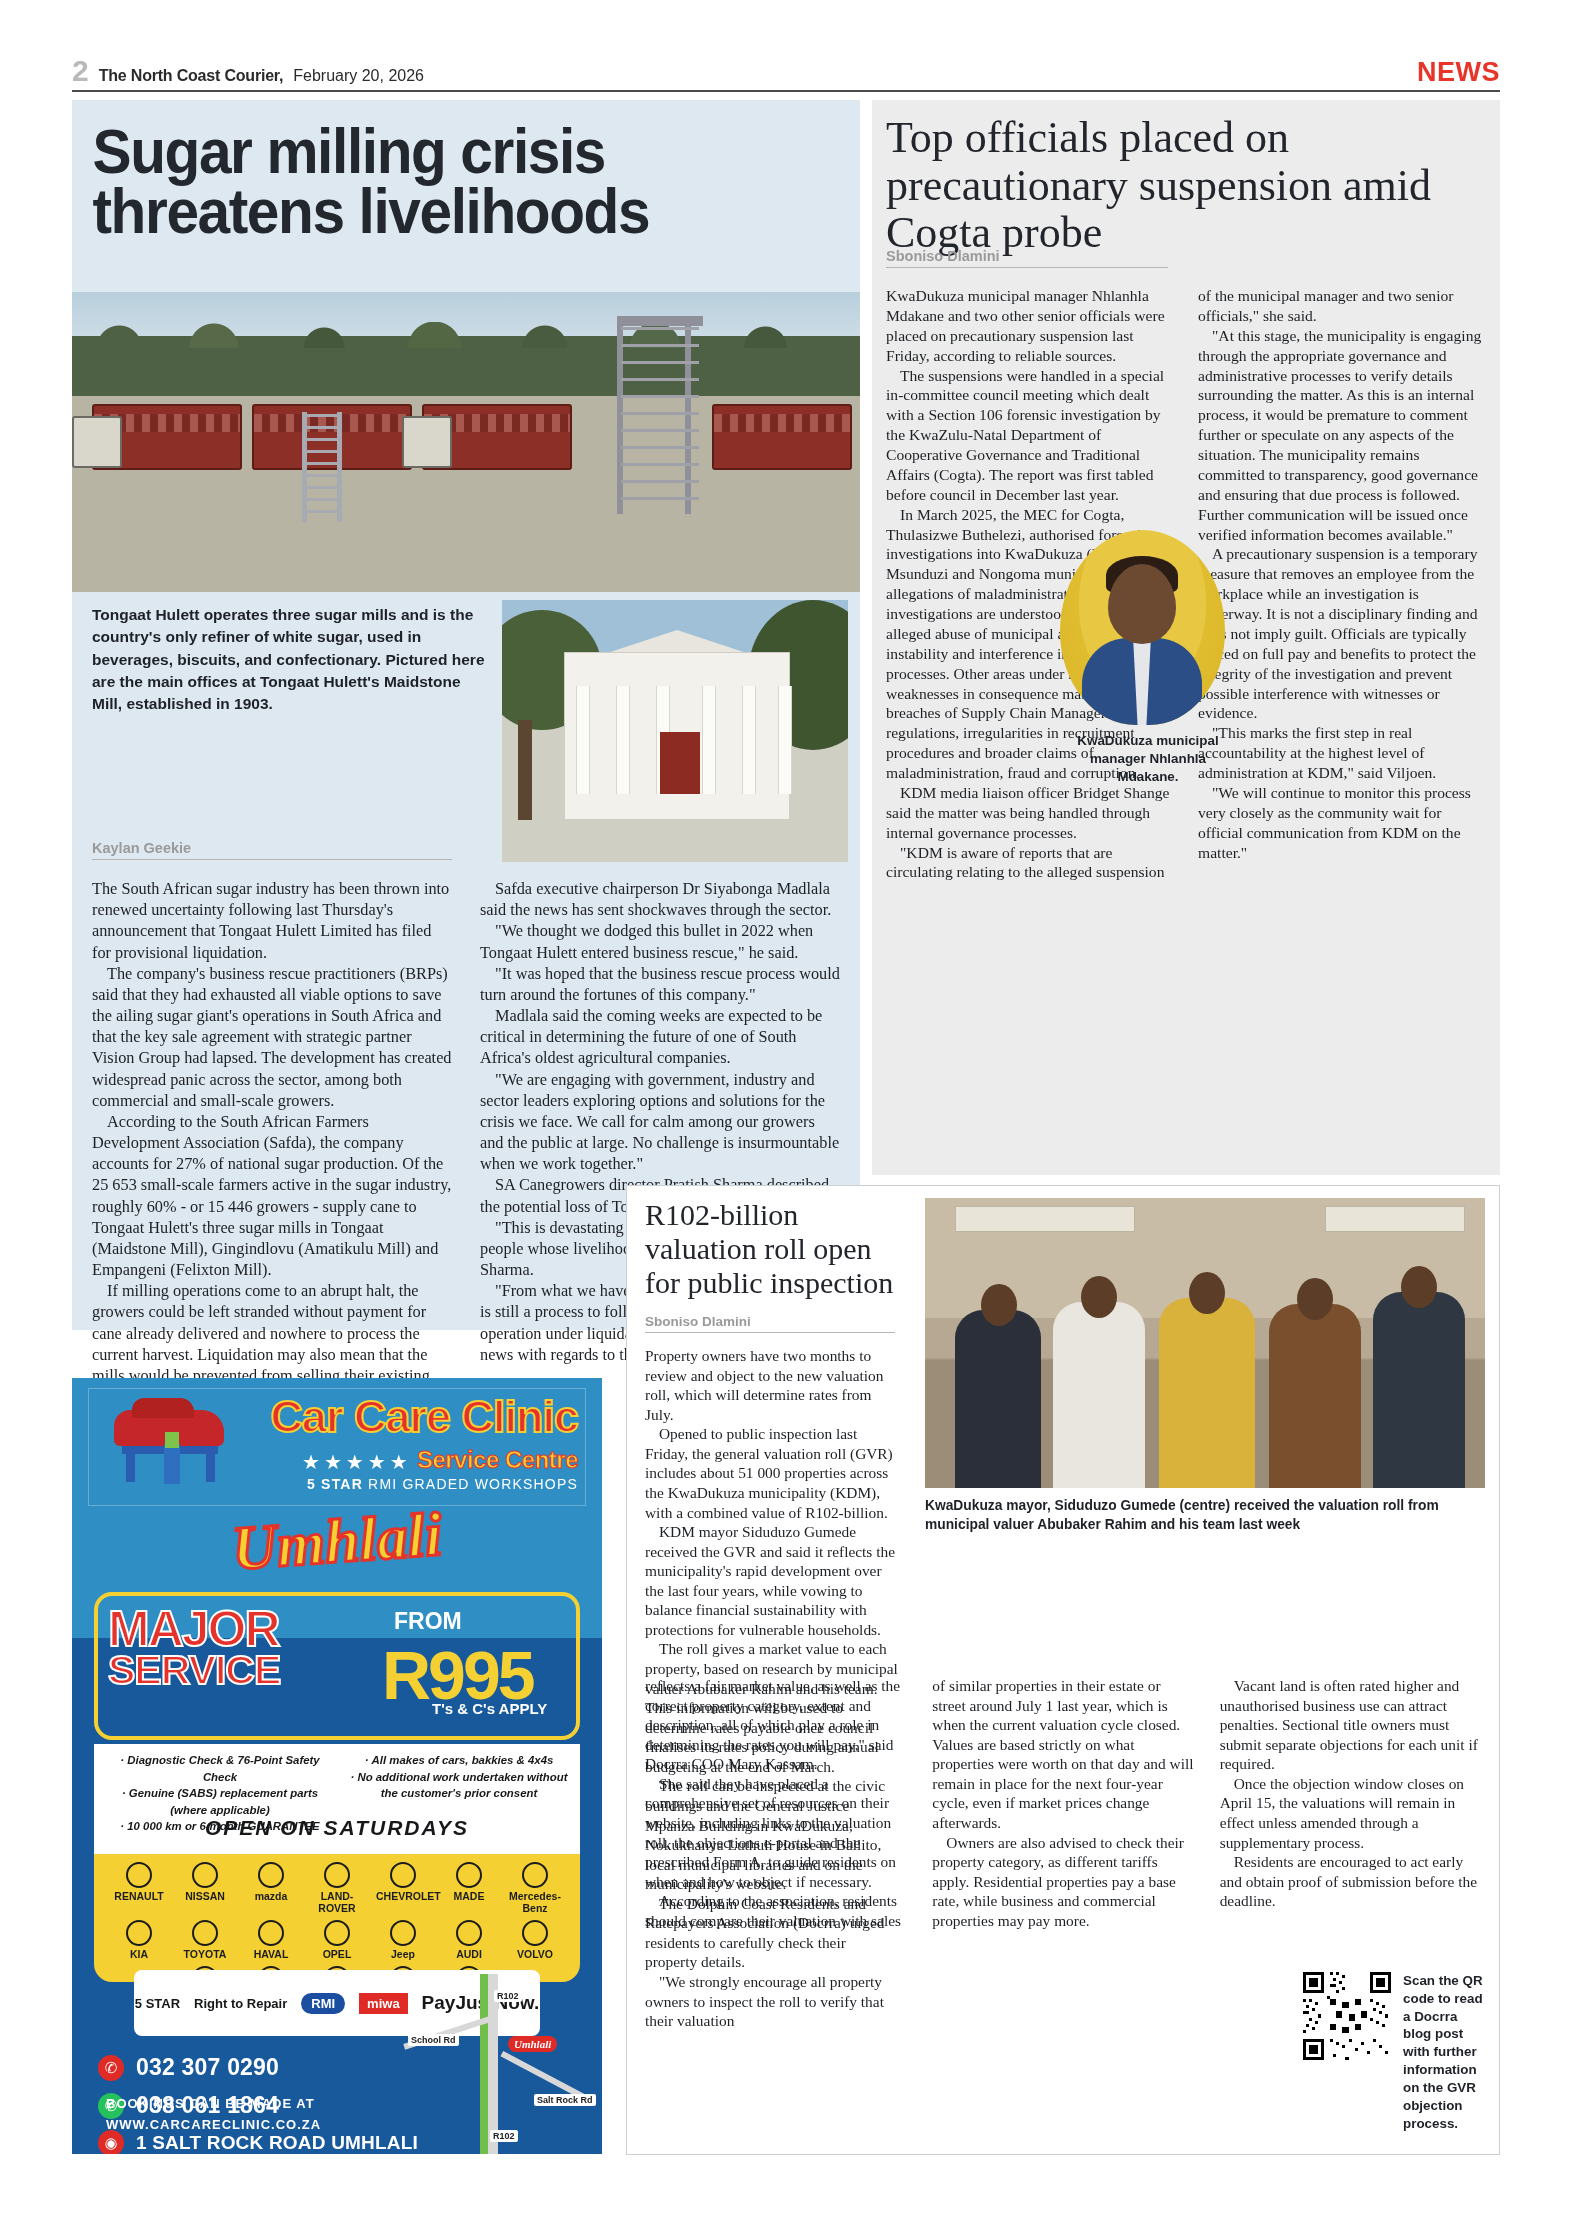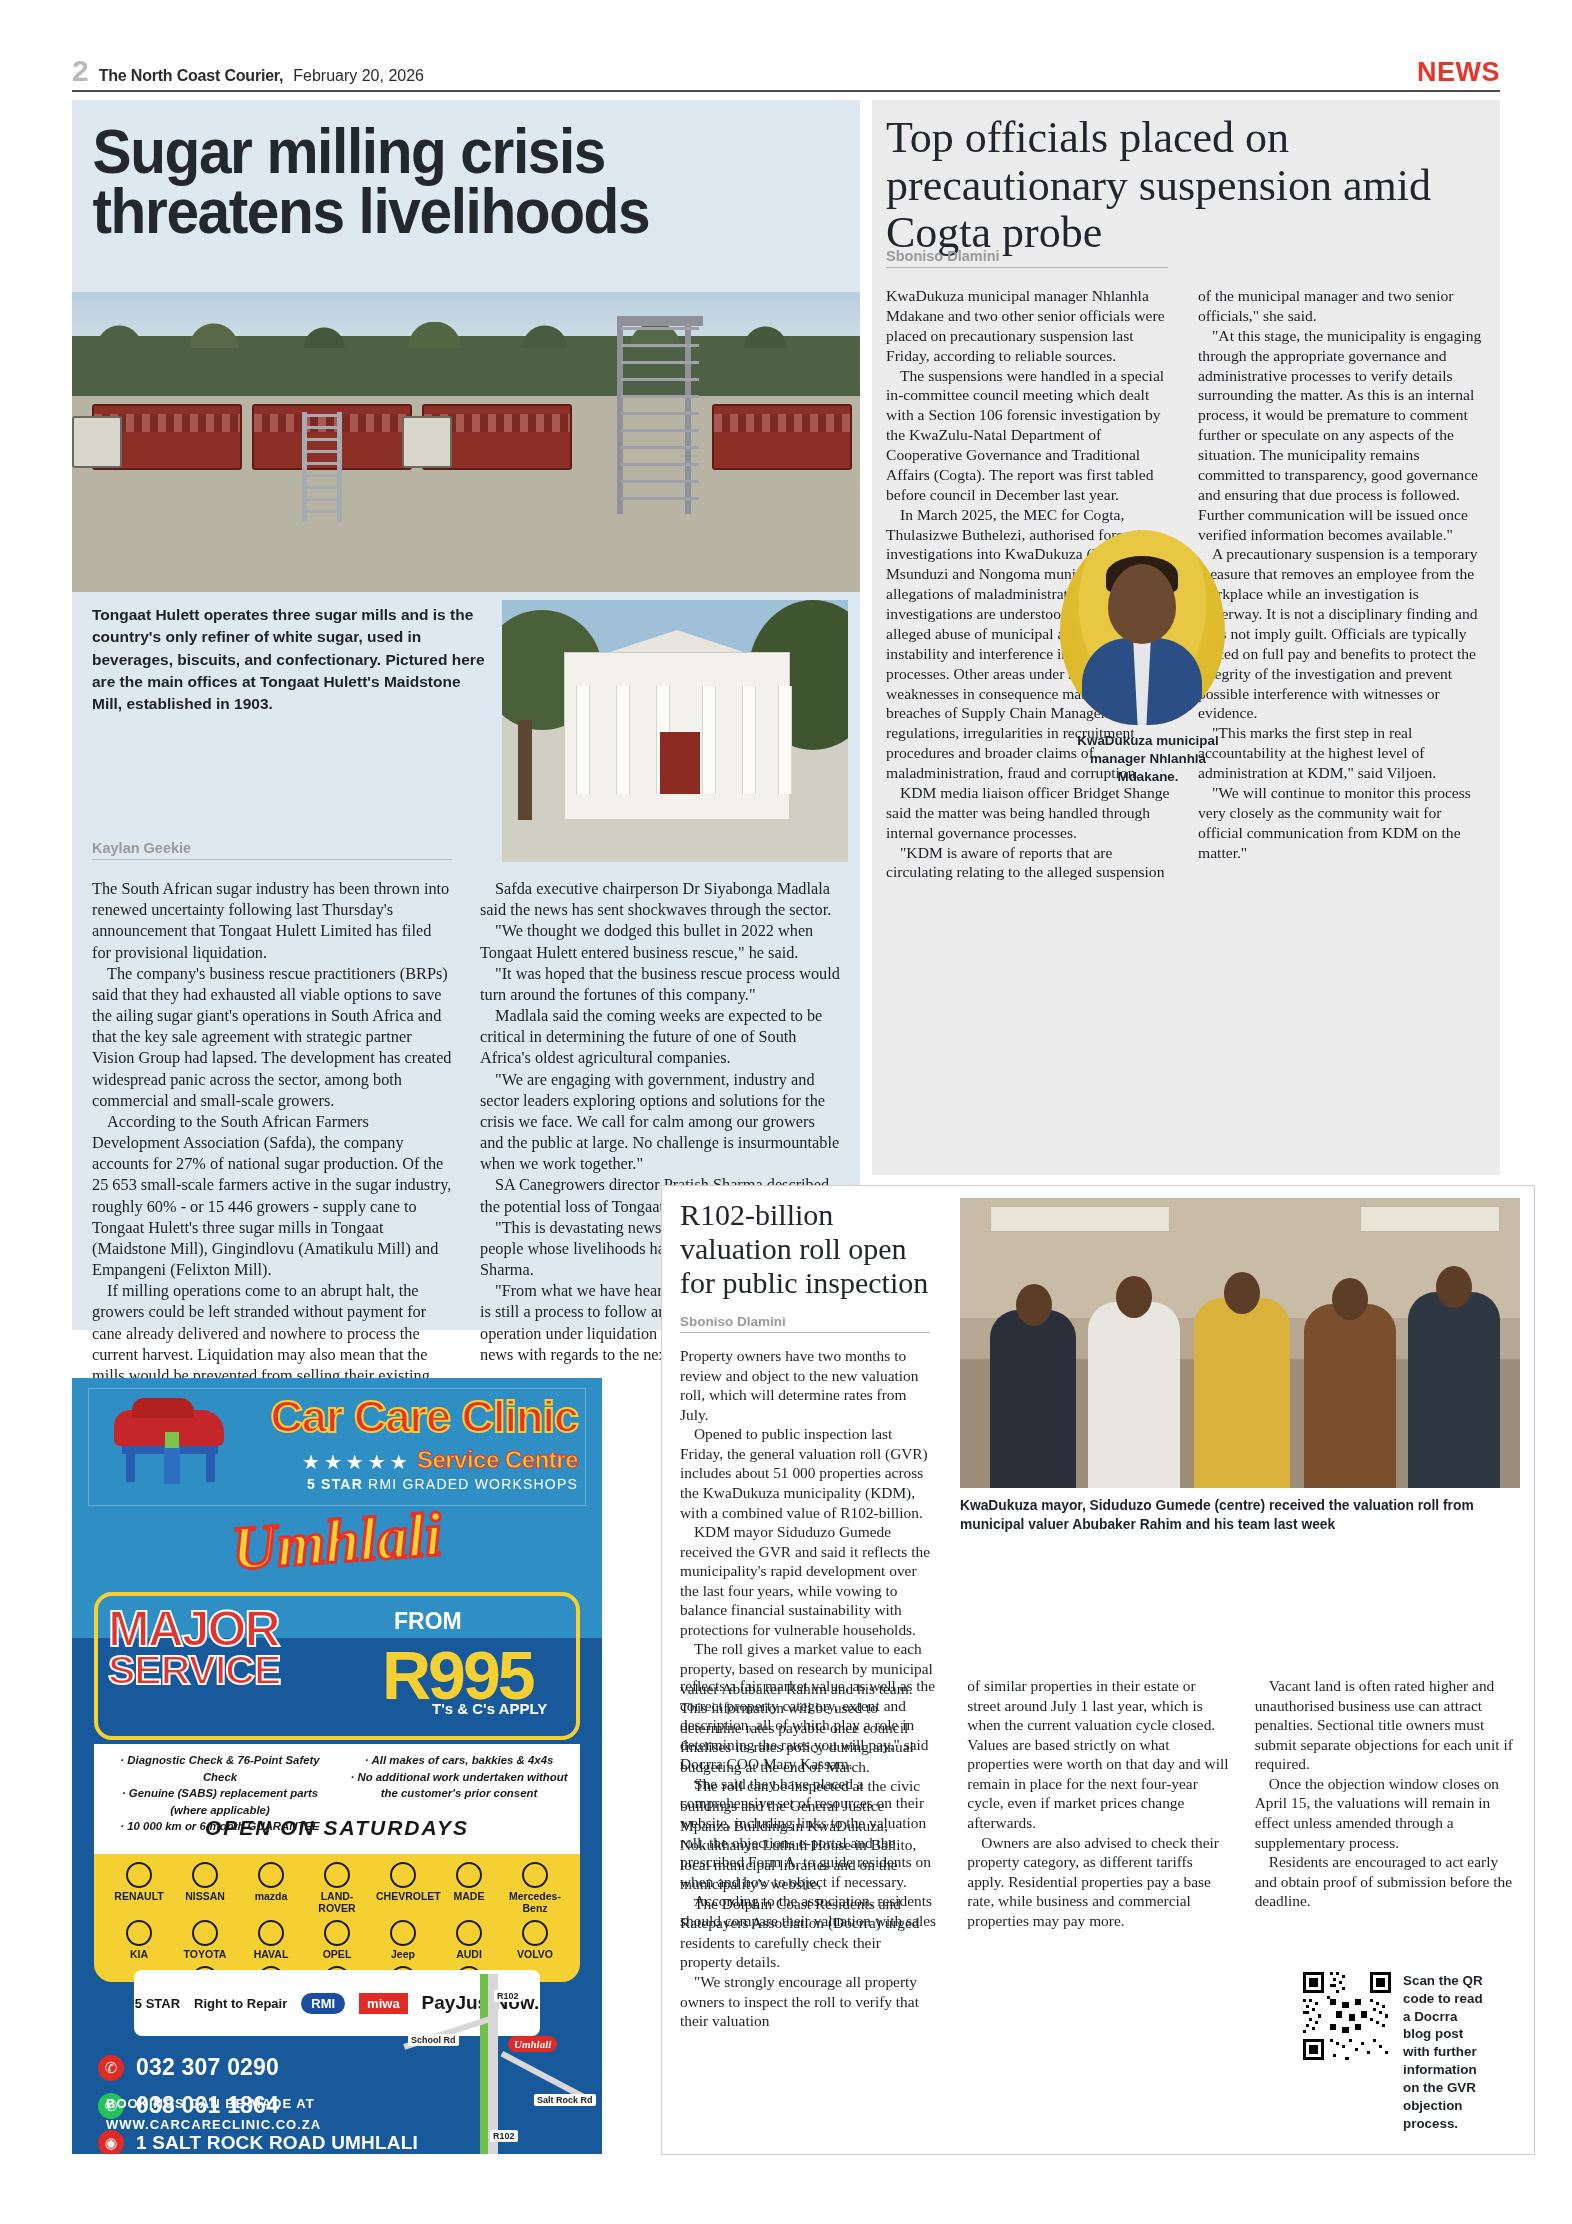--- a/index.html
+++ b/index.html
@@ -120,21 +120,21 @@
   .mdakane-photo .body{position:absolute;left:22px;top:108px;width:120px;height:90px;border-radius:46px 46px 0 0;background:#2c4e86;}
   .mdakane-photo .shirt{position:absolute;left:60px;top:110px;width:44px;height:86px;background:#e4e6ea;clip-path:polygon(30% 0,70% 0,60% 100%,40% 100%);}
   .mdakane-cap {
     position:absolute; left:-2px; top:202px; width:180px; text-align:center;
     font-family:"Liberation Sans",sans-serif; font-weight:700; font-size:13.4px; line-height:1.34; color:#1e2228;
   }
 
   
   .story-vr {
     position:absolute; left:626px; top:1185px; width:874px; height:970px;
-    background:#ffffff; border:1px solid #cfcfcf;margin-left:35px;
+    background:#ffffff; border:1px solid #cfcfcf;
   }
   .vr-head {
     position:absolute; left:18px; top:12px; width:250px;
     font-family:"Liberation Serif", serif; font-size:30px; line-height:1.13; color:#22252b;
   }
   .vr-byline {
     position:absolute; left:18px; top:128px; width:250px;
     font-family:"Liberation Sans",sans-serif; font-weight:700; font-size:13.5px;
     color:#9a9a9a; border-bottom:1.5px solid #b5b5b5; padding-bottom:3px;
   }

